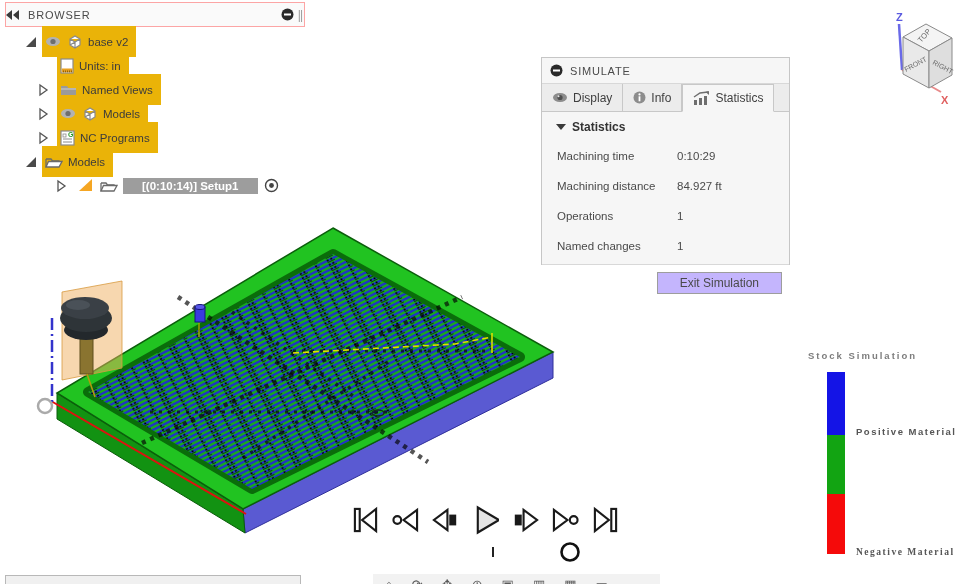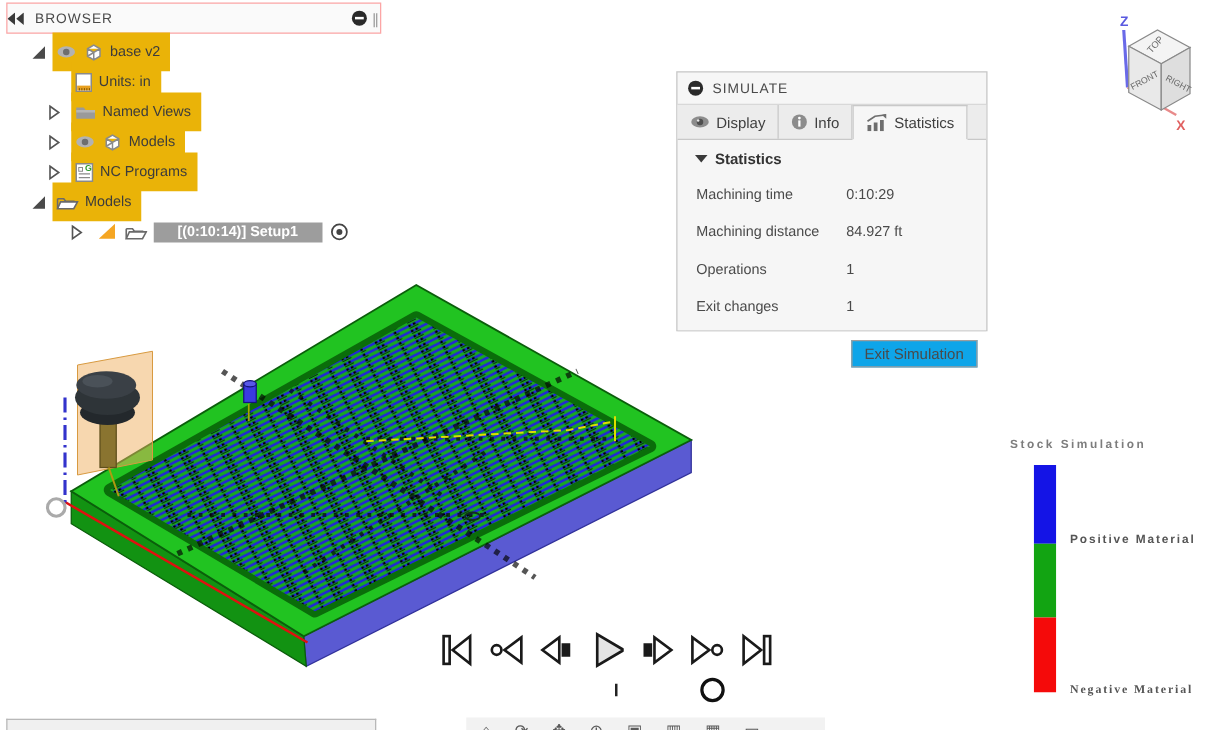--- a/index.html
+++ b/index.html
@@ -27,22 +27,22 @@
   #sim-tabs{height:27px;display:flex;background:#ececec;border-bottom:1px solid #c8c8c8;}
   .tab{display:flex;align-items:center;gap:5px;padding:0 10px;font-size:12px;color:#3f3f3f;
        border-right:1px solid #c8c8c8;}
   .tab.active{background:#f6f6f6;border:1px solid #c8c8c8;border-bottom:1px solid #f6f6f6;margin-bottom:-1px;}
   .section-title{position:absolute;left:14px;top:62px;font-size:12px;font-weight:bold;color:#333;
        display:flex;align-items:center;gap:6px;}
   .caret-down{width:0;height:0;border-left:5px solid transparent;border-right:5px solid transparent;border-top:6px solid #3a3a3a;}
   .stat-label{position:absolute;left:15px;font-size:11.5px;color:#4a4a4a;}
   .stat-value{position:absolute;left:135px;font-size:11.5px;color:#4a4a4a;}
   #sim-footer{position:absolute;left:0;right:0;top:206px;border-top:1px solid #d8d8d8;height:33px;}
-  #exit-btn{position:absolute;right:7px;top:7px;background:#0ea5e9;border:1px solid #9d9d9d;
-       color:#4a4a4a;font-size:12px;padding:3px 10px;font-family:"Liberation Sans",sans-serif;}
+  #exit-btn{position:absolute;right:7px;top:7px;background:#c4b5fd;border:1px solid #9d9d9d;
+       color:#4a4a4a;font-size:12px;padding:3px 22px;font-family:"Liberation Sans",sans-serif;}
   
   #legend{position:absolute;left:800px;top:348px;width:166px;height:212px;}
   #legend .ltitle{position:absolute;left:8px;top:2px;font-size:9.5px;font-weight:bold;letter-spacing:2px;color:#7d7d7d;}
   #legend .lbar{position:absolute;left:27px;top:24px;}
   .lg-label{position:absolute;font-size:9.5px;font-weight:bold;letter-spacing:1.5px;color:#555;margin-top:27px;}
   
   #playback{position:absolute;left:352px;top:503px;display:flex;gap:13px;}
   .pb{background:transparent;border:none;padding:0;width:27px;height:34px;cursor:pointer;}
   #slider-wrap{position:absolute;left:320px;top:540px;width:340px;height:26px;}
   
@@ -293,21 +293,21 @@
   <div class="section-title">
     <span class="caret-down"></span>
     <span>Statistics</span>
   </div>
   <span class="stat-label" style="top:92px;">Machining time</span>
   <span class="stat-value" style="top:92px;">0:10:29</span>
   <span class="stat-label" style="top:122px;">Machining distance</span>
   <span class="stat-value" style="top:122px;">84.927 ft</span>
   <span class="stat-label" style="top:152px;">Operations</span>
   <span class="stat-value" style="top:152px;">1</span>
-  <span class="stat-label" style="top:182px;">Exit changes</span>
+  <span class="stat-label" style="top:182px;">Named changes</span>
   <span class="stat-value" style="top:182px;">1</span>
   <div id="sim-footer">
     <button id="exit-btn">Exit Simulation</button>
   </div>
 </div>
 
 <div id="legend">
   <span class="ltitle">Stock Simulation</span>
   <svg class="lbar" width="18" height="182">
     <rect x="0" y="0" width="18" height="63" fill="#1414e6"></rect>

